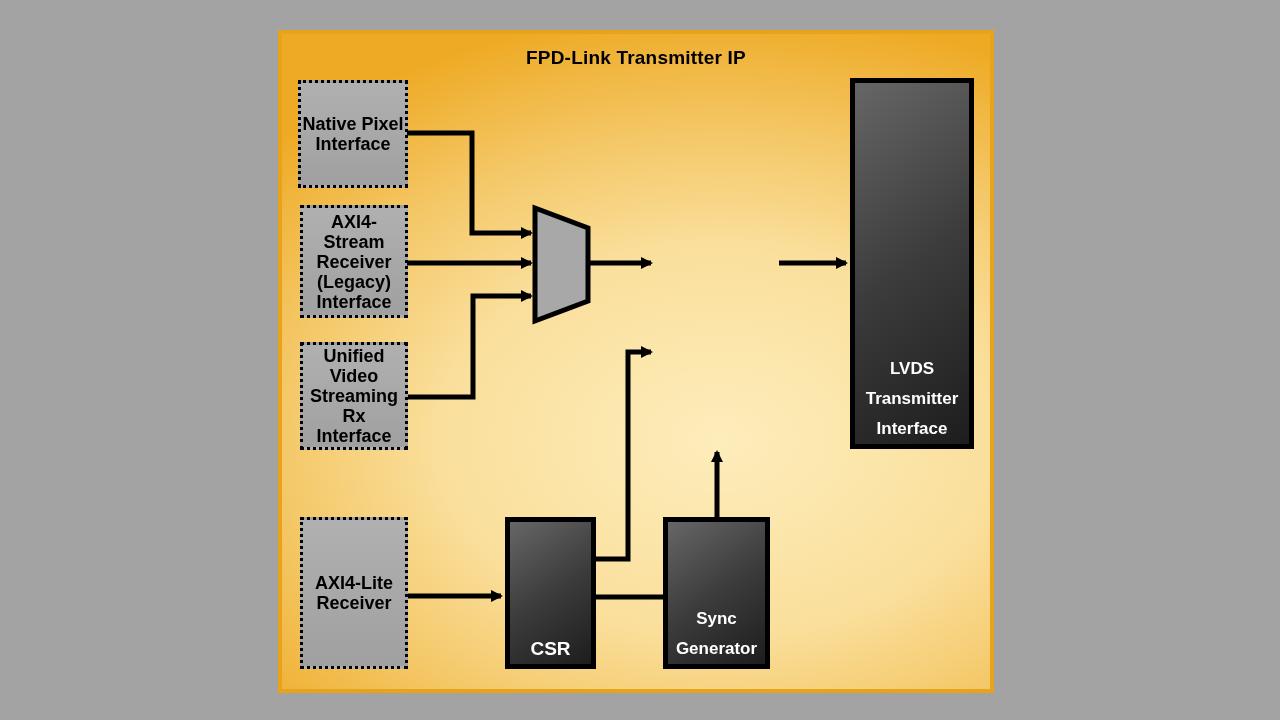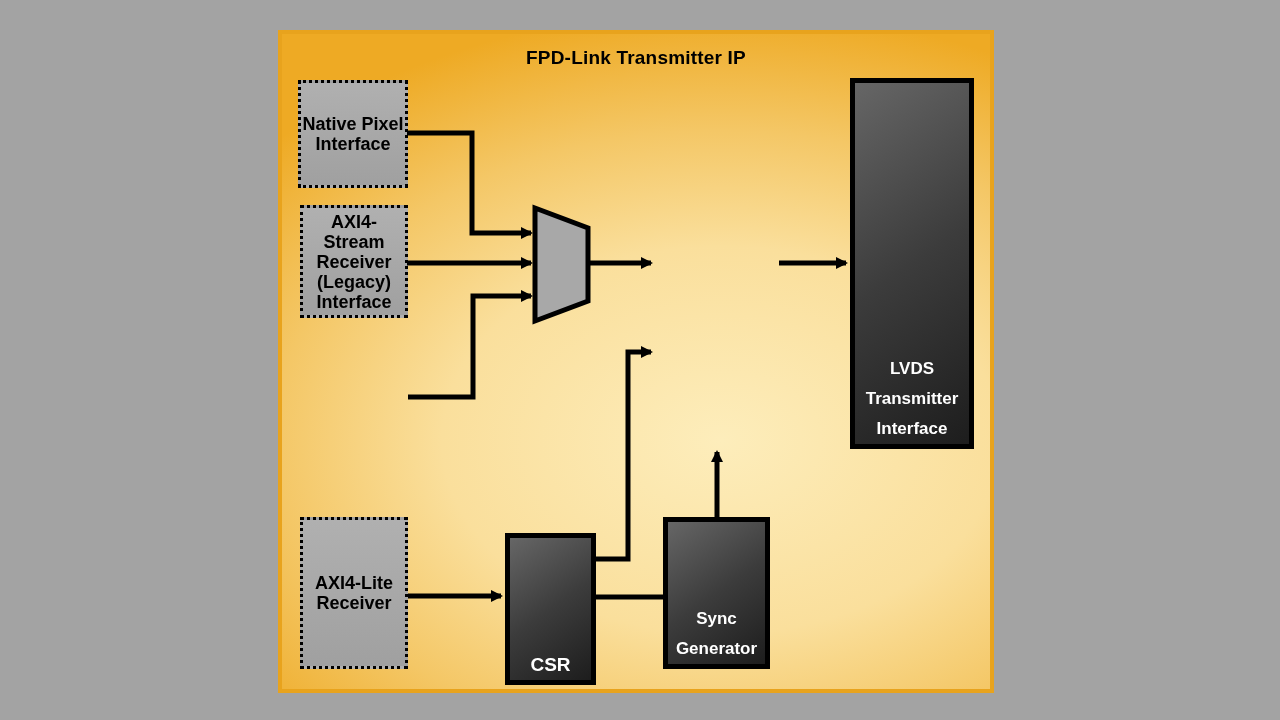--- a/index.html
+++ b/index.html
@@ -70,21 +70,21 @@
   }
   .label { white-space: pre-line; }
 
   #box-native   { left: 298px; top:  80px; width: 110px; height: 108px; }
   #box-axi4s    { left: 300px; top: 205px; width: 108px; height: 113px; }
   #box-uvs      { left: 300px; top: 342px; width: 108px; height: 108px; }
   #box-axi4l    { left: 300px; top: 517px; width: 108px; height: 152px; }
 
   #box-ipcore   { left: 654px; top:  78px; width: 125px; height: 371px; }
   #box-lvds     { left: 850px; top:  78px; width: 124px; height: 371px; }
-  #box-csr      { left: 505px; top: 517px; width:  91px; height: 152px; font-size: 19px; margin-top: 16px; }
+  #box-csr      { left: 505px; top: 517px; width:  91px; height: 152px; font-size: 19px; }
   #box-sync     { left: 663px; top: 517px; width: 107px; height: 152px; }
 
   #wires {
     position: absolute;
     left: 0; top: 0;
     width: 1280px;
     height: 720px;
     pointer-events: none;
   }
   .wire {
@@ -110,20 +110,26 @@
 
   <div class="io-box" id="box-native">
     <span class="label">Native Pixel
 Interface</span>
   </div>
   <div class="io-box" id="box-axi4s">
     <span class="label">AXI4-Stream
 Receiver
 (Legacy)
 Interface</span>
+  </div>
+  <div class="io-box" id="box-uvs">
+    <span class="label">Unified
+Video
+Streaming
+Rx Interface</span>
   </div>
   <div class="io-box" id="box-axi4l">
     <span class="label">AXI4-Lite
 Receiver</span>
   </div>
 
   <div class="dark-box" id="box-lvds">
     <span class="label">LVDS
 Transmitter
 Interface</span>

